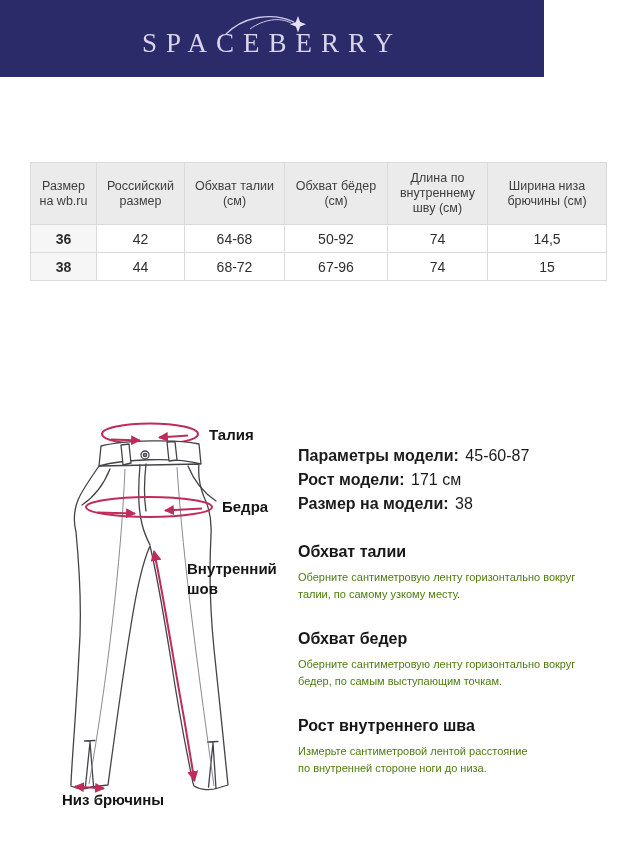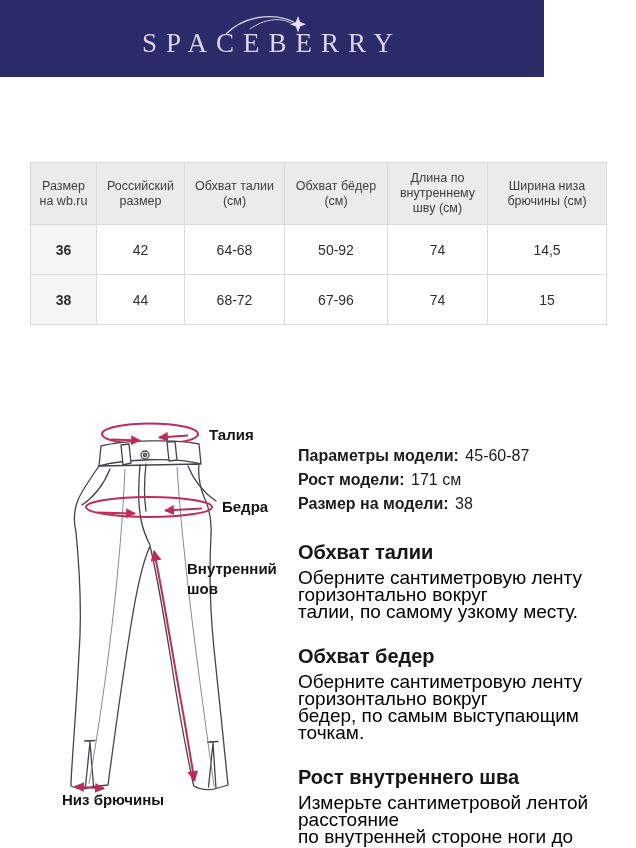--- a/index.html
+++ b/index.html
@@ -24,34 +24,34 @@
     border-collapse:collapse;table-layout:fixed;
   }
   .size-table th,.size-table td{
     border:1px solid #dadada;text-align:center;vertical-align:middle;
   }
   .size-table th{
     background:#ebebeb;font-weight:400;font-size:12.5px;line-height:15px;
     color:#3d3d3d;padding:8px 5px;
   }
   .size-table td{
-    font-size:14px;color:#2e2e2e;height:27px;padding:11px 4px;background:#fff;
+    font-size:14px;color:#2e2e2e;height:27px;padding:0 4px;background:#fff;
   }
   .size-table td.sizecol{background:#f6f6f6;font-weight:700;}
   
   .diagram{position:absolute;left:25px;top:412px;}
   .diagram text{font:700 15px "Liberation Sans", sans-serif;fill:#141414;}
   
   .info-col{position:absolute;left:298px;top:444px;width:322px;}
   .param-line{font-size:16px;line-height:24px;color:#1c1c1c;}
   .param-line .plabel{font-weight:700;margin-right:2px;}
   .m-section{margin-top:26px;}
   .m-section:first-of-type{margin-top:34px;}
-  .m-title{font-size:20px;font-weight:700;color:#161616;line-height:20px;}
-  .m-body{margin-top:7px;font-size:19px;line-height:17px;color:#000000;}
+  .m-title{font-size:16px;font-weight:700;color:#161616;line-height:20px;}
+  .m-body{margin-top:7px;font-size:11px;line-height:17px;color:#4d7c0f;}
   .m-body span{display:block;}
 </style>
 </head>
 <body>
 
 <div class="brand-band">
   <div class="logo-wrap">
     <svg class="comet" width="96" height="30" viewBox="0 0 96 30">
       <path d="M6,24 C24,6 52,2 74,12" fill="none" stroke="#cfcbe8" stroke-width="1.3"></path>
       <path d="M30,19 C44,9 60,7 71,13" fill="none" stroke="#cfcbe8" stroke-width="1"></path>

